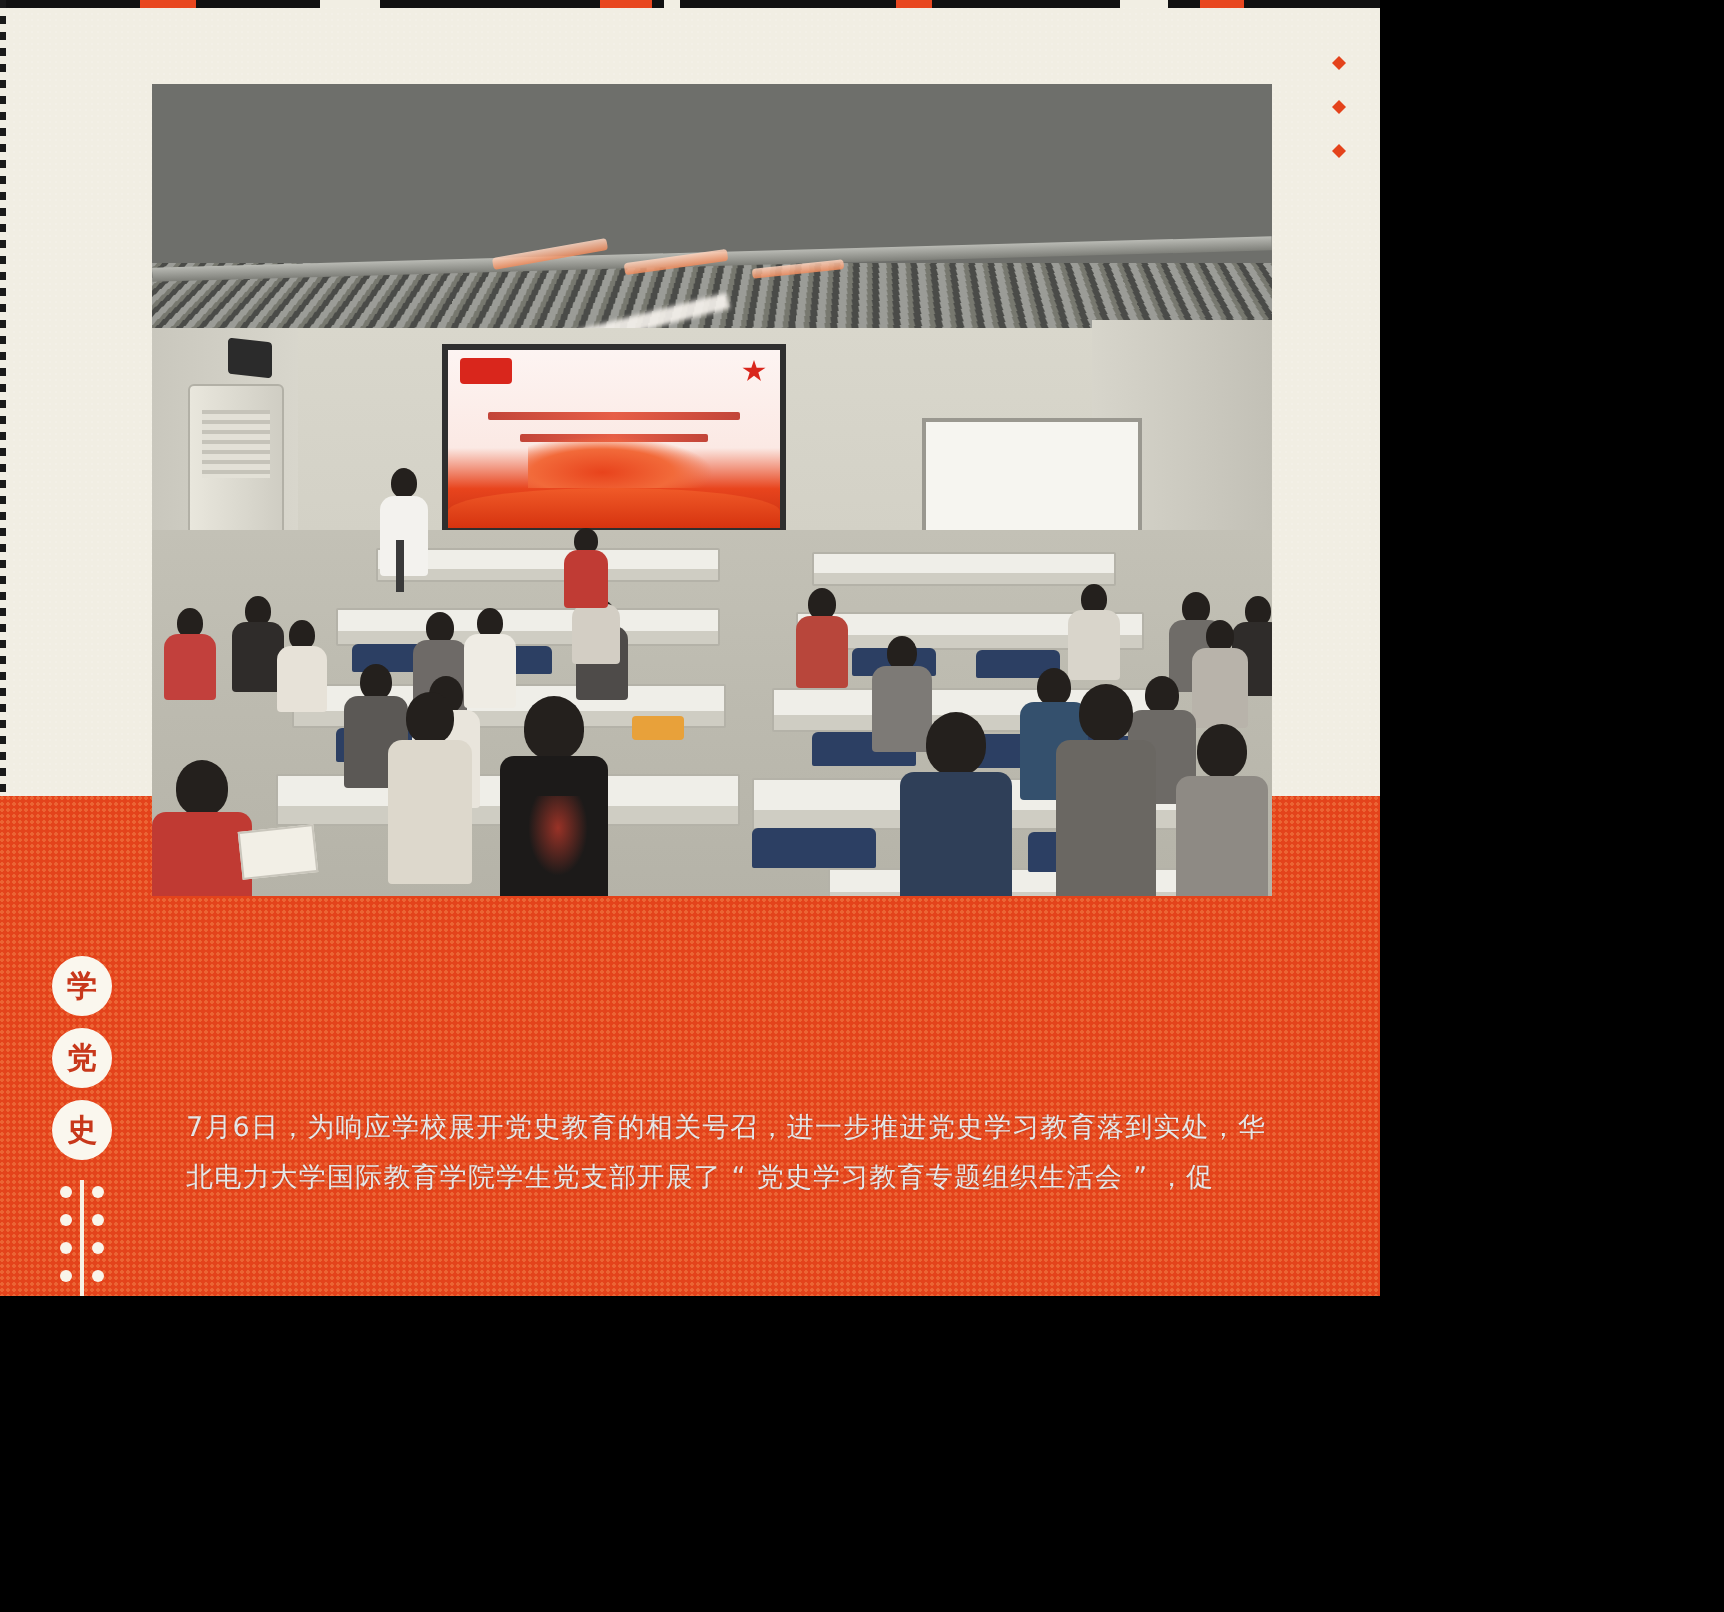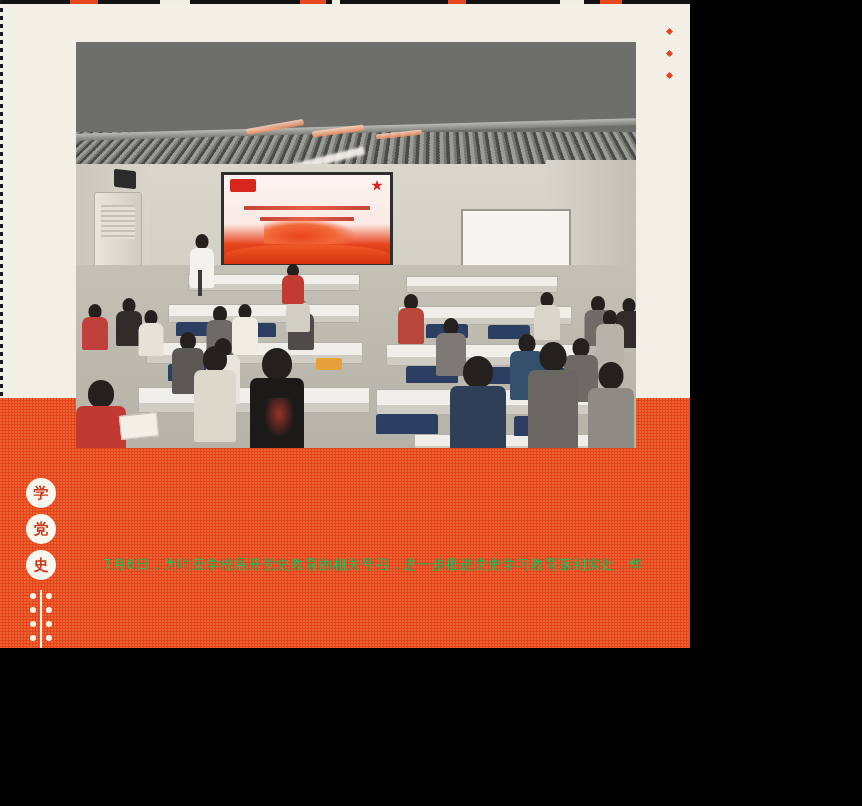--- a/index.html
+++ b/index.html
@@ -364,27 +364,26 @@
     background: #E4431B;
     clip-path: polygon(50% 0%, 100% 50%, 50% 100%, 0% 50%);
   }
 
   
   .copy {
     position: absolute;
     left: 93px;
     top: 552px;
     width: 560px;
-    color: #22c55e;
+    color: #e5e5e5;
     font-size: 13.5px;
     line-height: 25px;
     letter-spacing: 0.6px;
     font-family: "DejaVu Sans", "Liberation Sans", sans-serif;
     text-shadow: 0 0 1px rgba(0,0,0,0.25);
-    text-align: center;
   }
   .copy p { margin: 0; }
 </style>
 </head>
 <body>
 
 <div class="page">
 
   <div class="paper">
     <div class="dither"></div>
@@ -592,15 +591,16 @@
   </div>
 
   <div class="dot-rail">
     <div class="rdot"></div>
     <div class="rdot"></div>
     <div class="rdot"></div>
   </div>
 
   <div class="copy">
     <p>7月6日，为响应学校展开党史教育的相关号召，进一步推进党史学习教育落到实处，华</p>
+    <p>北电力大学国际教育学院学生党支部开展了 “ 党史学习教育专题组织生活会 ” ，促</p>
   </div>
 
 </div>
 
 </body></html>

